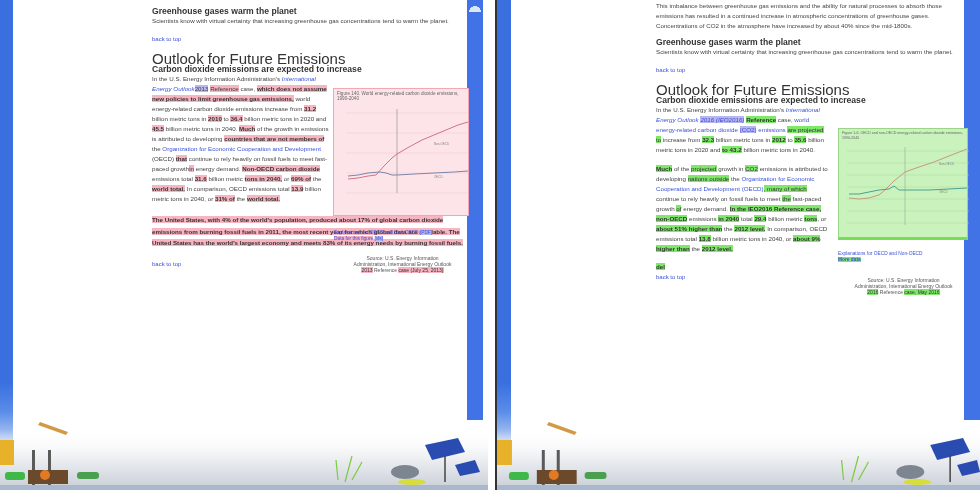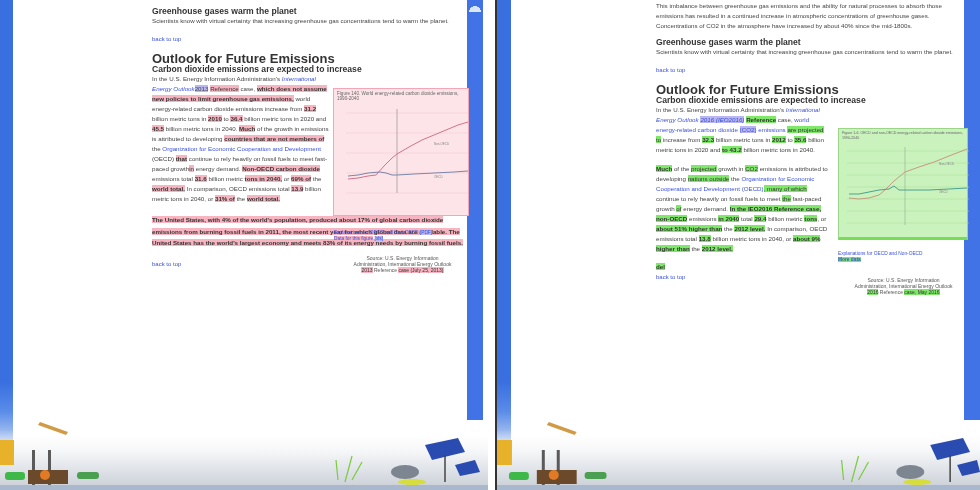--- a/index.html
+++ b/index.html
@@ -10,21 +10,21 @@
   .panel.right { left: 495px; width: 485px; border-left: 2px solid #333; }
   .gap { position: absolute; left: 488px; top: 0; width: 9px; height: 490px; background: #fff; }
   .bar-l { position: absolute; top: 0; left: 0; width: 13px; height: 490px; background: linear-gradient(#3a6fe0, #3a6fe0 78%, #5a8ce8 84%, #d8e4f5 92%); }
   .bar-r { position: absolute; top: 0; width: 16px; height: 420px; background: #4173e6; }
   .panel.left .bar-r { left: 467px; }
   .panel.right .bar-r { left: 467px; }
   .topcloud { position: absolute; top: 0; width: 16px; height: 12px; background: radial-gradient(circle at 50% 100%, #dbe7f7 40%, transparent 42%); }
   .content { position: absolute; top: 0; left: 152px; width: 315px; font-size: 6.2px; line-height: 10px; color: #444; }
   .panel.right .content { left: 159px; width: 310px; }
   h3.sub { font-size: 8.6px; font-weight: bold; color: #333; line-height: 10px; }
-  h2.main { font-size: 13px; font-weight: bold; color: #333; line-height: 11px; }
+  h2.main { font-size: 15px; font-weight: normal; color: #333; line-height: 11px; }
   .link { color: #3b52d9; }
   .hl-r { background: #f6b5c0; color: #333; }
   .hl-r-b { background: #f6b5c0; color: #333; font-weight: bold; }
   .hl-g { background: #7fe86a; color: #333; }
   .hl-g-b { background: #7fe86a; color: #333; font-weight: bold; }
   .hl-b { background: #b9b6f0; }
   .backtop { color: #3b52d9; font-size: 6px; display: block; }
   .fig-r { position: absolute; border: 1px solid #f4a6b4; background: #fde4e8; }
   .fig-g { position: absolute; border: 1px solid #9ad58a; background: #c9f2bd; border-bottom: 3px solid #77dd55; }
   .fig-title { font-size: 4.6px; line-height: 5px; color: #666; padding: 2px 3px 0 3px; }

